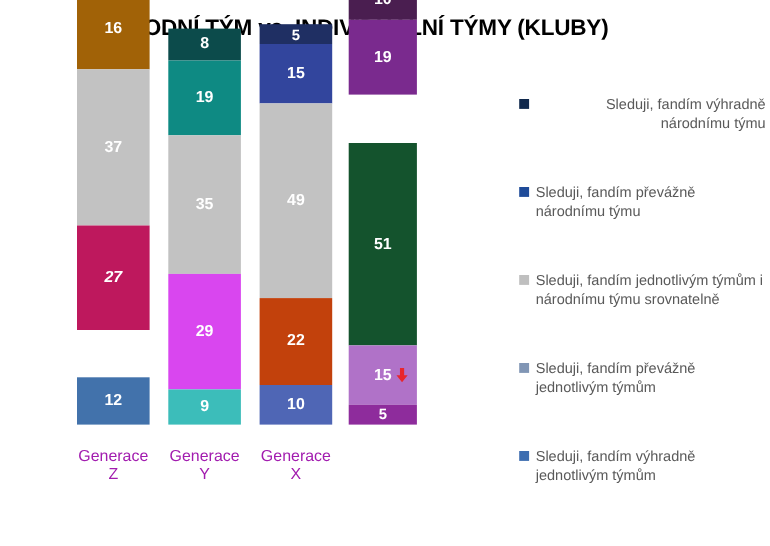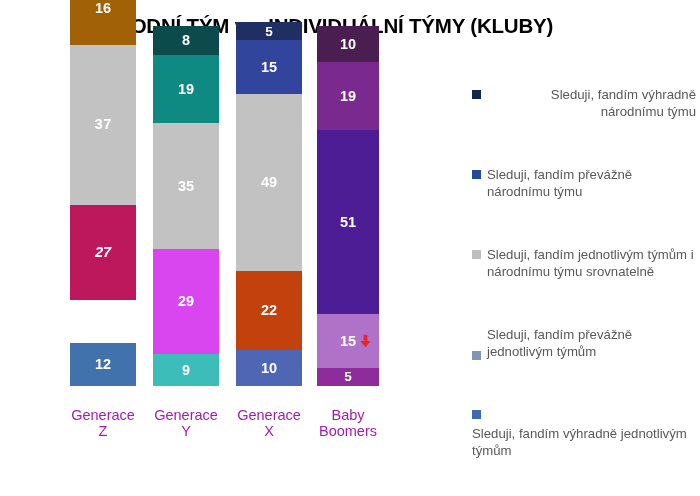--- a/index.html
+++ b/index.html
@@ -108,21 +108,21 @@
 
   <div class="plot" id="plot">
       <div class="bar-col" style="left: 70px; width: 66px;">
         <div class="bar">
           <div class="seg" style="height: 32.4px; background: rgb(16, 40, 76);">
             <span class="seg-label">9</span>
           </div>
           <div class="seg" style="height: 74px; background: #a16207;">
             <span class="seg-label">16</span>
           </div>
-          <div class="seg" style="height: 160px; background: rgb(194, 194, 194); font-family: Liberation Mono, monospace;">
+          <div class="seg" style="height: 142px; background: rgb(194, 194, 194);">
             <span class="seg-label">37</span>
           </div>
           <div class="seg" style="height: 95px; background: #be185d; font-style: italic;">
             <span class="seg-label">27</span>
           </div>
           <div class="seg" style="height: 43.2px; background: rgb(66, 114, 171); margin-top: 43px;">
             <span class="seg-label">12</span>
           </div>
         </div>
       </div>
@@ -177,56 +177,52 @@
         <div>X</div>
       </div>
       <div class="bar-col" style="left: 317px; width: 62px;">
         <div class="bar">
           <div class="seg" style="height: 36px; background: rgb(74, 30, 80);">
             <span class="seg-label">10</span>
           </div>
           <div class="seg" style="height: 68.4px; background: rgb(122, 42, 142);">
             <span class="seg-label">19</span>
           </div>
-          <div class="seg" style="height: 183.6px; background: #4c1d95;">
+          <div class="seg" style="height: 183.6px; background: #14532d; margin-top: 44px;">
             <span class="seg-label">51</span>
           </div>
           <div class="seg" style="height: 54px; background: rgb(176, 114, 200);">
             <span class="seg-label">15</span>
             <svg class="marker-arrow" viewBox="0 0 11 13">
               <path d="M3.6 0 H7.4 V6.6 H10.6 L5.5 13 L0.4 6.6 H3.6 Z" fill="#E8262D"></path>
             </svg>
           </div>
           <div class="seg" style="height: 18px; background: rgb(142, 44, 156);">
             <span class="seg-label" style="font-size: 13.5px;">5</span>
           </div>
         </div>
       </div>
-      <div class="cat-label" style="left: 300px;">
-        <div>Baby</div>
-        <div>Boomers</div>
-      </div>
     </div>
 
   <div class="legend" id="legend">
       <div class="legend-item" style="top: 0px; text-align: right;">
         <span class="legend-swatch" style="background: rgb(16, 40, 76);"></span>
         <span class="legend-text">Sleduji, fandím výhradně národnímu týmu</span>
       </div>
       <div class="legend-item" style="top: 80px;">
         <span class="legend-swatch" style="background: rgb(31, 75, 153);"></span>
         <span class="legend-text">Sleduji, fandím převážně národnímu týmu</span>
       </div>
       <div class="legend-item" style="top: 160px;">
         <span class="legend-swatch" style="background: rgb(191, 191, 191);"></span>
         <span class="legend-text">Sleduji, fandím jednotlivým týmům i národnímu týmu srovnatelně</span>
       </div>
-      <div class="legend-item" style="top: 240px; align-items: flex-end;">
+      <div class="legend-item" style="top: 240px;">
         <span class="legend-swatch" style="background: rgb(129, 150, 181);"></span>
         <span class="legend-text">Sleduji, fandím převážně jednotlivým týmům</span>
       </div>
-      <div class="legend-item" style="top: 320px; flex-direction: column;">
+      <div class="legend-item" style="top: 320px;">
         <span class="legend-swatch" style="background: rgb(61, 109, 176);"></span>
         <span class="legend-text">Sleduji, fandím výhradně jednotlivým týmům</span>
       </div>
     </div>
 
 </div>
 
 </body></html>

